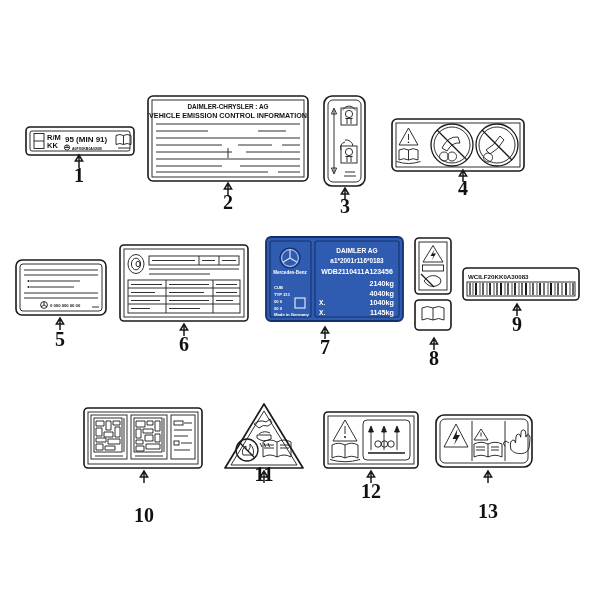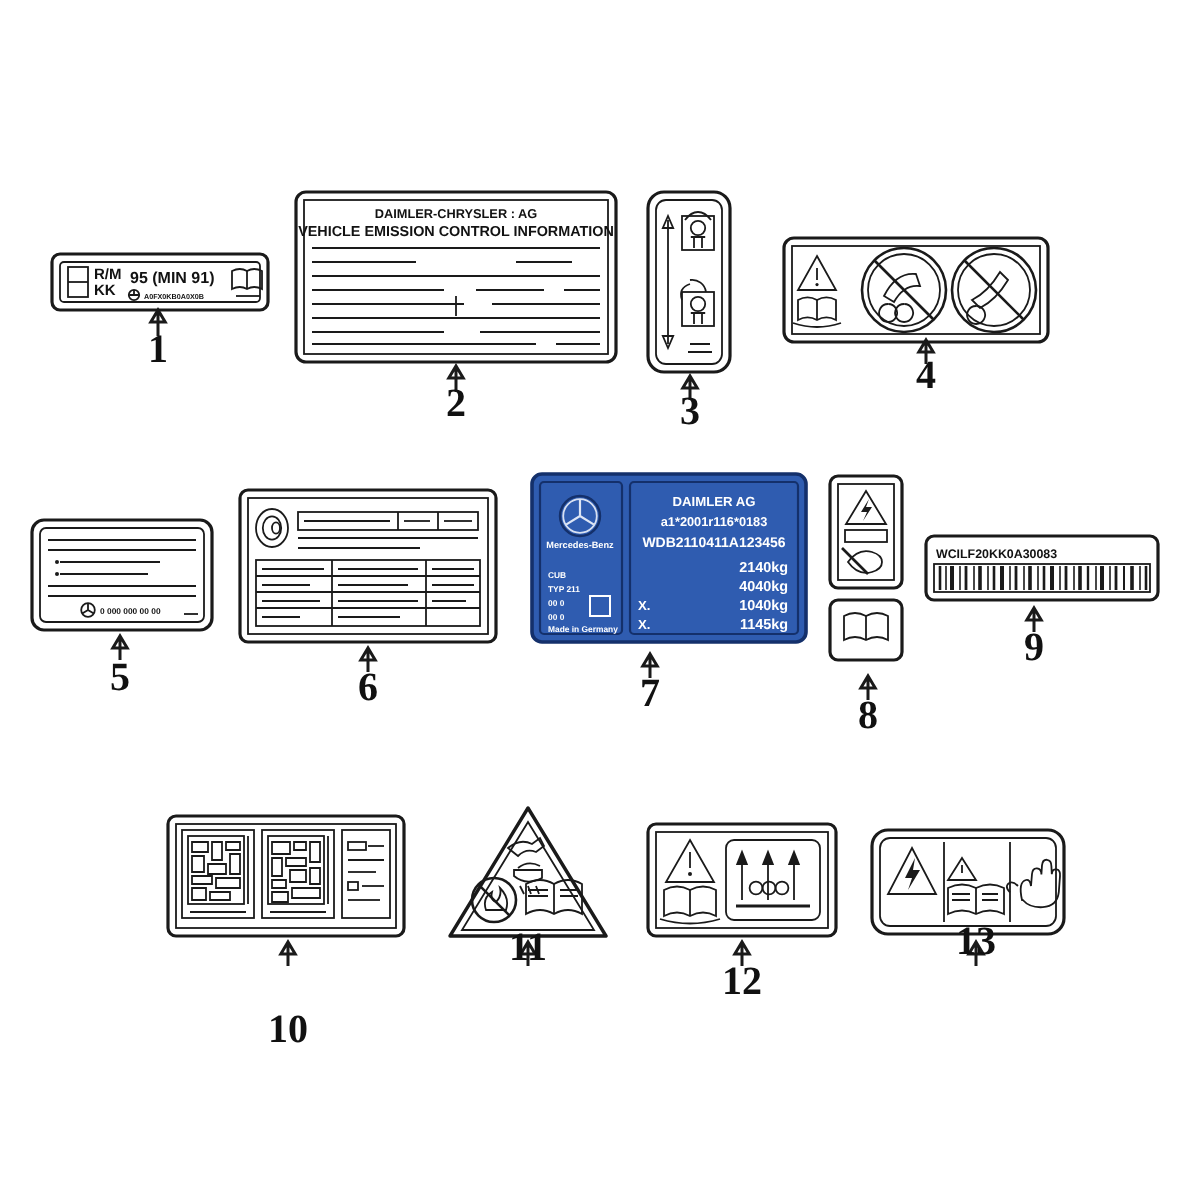--- a/index.html
+++ b/index.html
@@ -403,15 +403,15 @@
 <div class="lbl-num" style="left:335px;top:196px;width:20px;">3</div>
 <div class="lbl-num" style="left:453px;top:178px;width:20px;">4</div>
 <div class="lbl-num" style="left:50px;top:329px;width:20px;">5</div>
 <div class="lbl-num" style="left:174px;top:334px;width:20px;">6</div>
 <div class="lbl-num" style="left:315px;top:337px;width:20px;">7</div>
 <div class="lbl-num" style="left:424px;top:348px;width:20px;">8</div>
 <div class="lbl-num" style="left:507px;top:314px;width:20px;">9</div>
 <div class="lbl-num" style="left:131px;top:505px;width:26px;text-align:center;">10</div>
 <div class="lbl-num" style="left:251px;top:464px;width:26px;">11</div>
 <div class="lbl-num" style="left:358px;top:481px;width:26px;text-align:center;">12</div>
-<div class="lbl-num" style="left:475px;top:461px;width:26px;">13</div>
+<div class="lbl-num" style="left:475px;top:501px;width:26px;">13</div>
 
 </div>
 
 </body></html>

